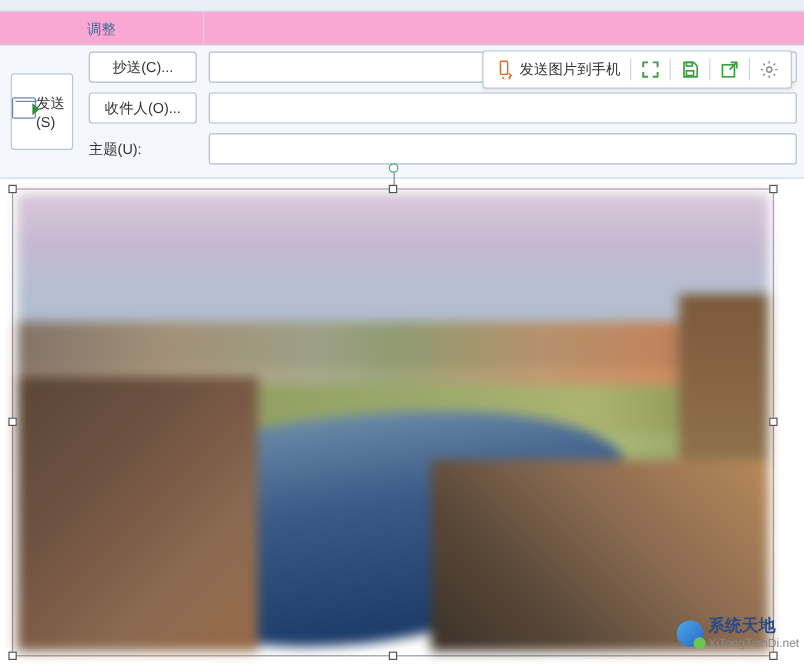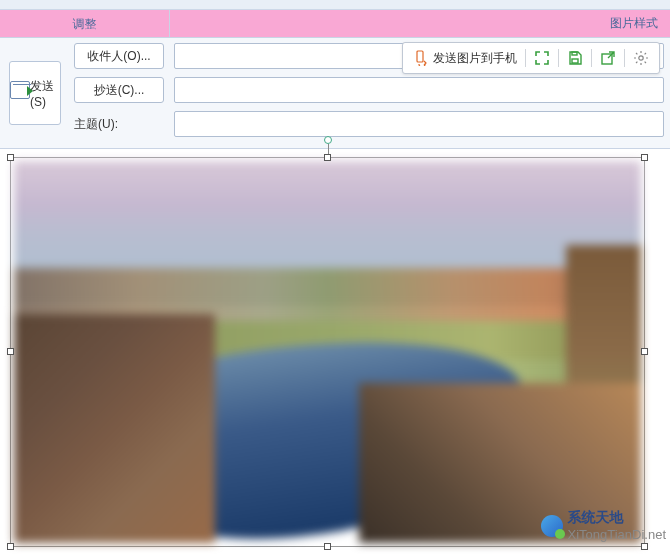--- a/index.html
+++ b/index.html
@@ -51,32 +51,29 @@
   
   .float-toolbar { position: absolute; right: 10px; top: 42px; height: 32px; background: #fff; border: 1px solid #c0c8d4; border-radius: 3px; display: flex; align-items: center; padding: 0 4px; box-shadow: 0 1px 3px rgba(0,0,0,0.1); z-index: 50; }
   .ft-item { display: flex; align-items: center; padding: 0 6px; height: 24px; cursor: pointer; border-radius: 2px; }
   .ft-sep { width: 1px; height: 18px; background: #d0d4da; margin: 0 2px; }
   .ico { width: 16px; height: 16px; display: inline-block; }
   
   .watermark { position: absolute; right: 4px; bottom: 18px; display: flex; align-items: center; gap: 4px; font-size: 11px; z-index: 60; }
   .wm-logo { width: 22px; height: 22px; background: linear-gradient(135deg, #4aa8e8 0%, #2a68c8 100%); border-radius: 50%; position: relative; }
   .wm-logo::after { content: ""; position: absolute; right: -2px; bottom: -2px; width: 10px; height: 10px; background: #6ac850; border-radius: 50%; }
   .wm-text1 { font-weight: bold; color: #2a4a88; font-size: 14px; }
-  .wm-text2 { color: #888; font-size: 13px; }
+  .wm-text2 { color: #888; font-size: 10px; }
 </style>
 </head>
 <body>
 
 <div class="top-area"></div>
 
 <div class="ribbon-row">
   <div class="ribbon-left">调整</div>
-  <div class="ribbon-right">
-    <span class="ribbon-right-label">图片样式</span>
-  </div>
 </div>
 
 <div class="float-toolbar">
   <div class="ft-item">
     <span class="ico">
       <svg viewBox="0 0 16 16">
           <rect x="4" y="1" width="6" height="11" rx="1" fill="none" stroke="#e06a2a" stroke-width="1.2"></rect>
           <path d="M6 14 a3 3 0 1 0 6 0" fill="none" stroke="#e06a2a" stroke-width="1.2"></path>
           <path d="M11 11 l2 2 l-2 2" fill="none" stroke="#e06a2a" stroke-width="1.2"></path>
         </svg>
@@ -123,25 +120,25 @@
 
 <div class="compose-row">
   <div class="send-col">
     <div class="send-btn">
       <span class="send-icon"></span>
       <span>发送(S)</span>
     </div>
   </div>
   <div class="fields-col">
     <div class="field-row">
-      <div class="field-btn">收件人(O)...</div>
+      <div class="field-btn">抄送(C)...</div>
       <input class="field-input" value="" style="">
     </div>
     <div class="field-row">
-      <div class="field-btn">抄送(C)...</div>
+      <div class="field-btn">收件人(O)...</div>
       <input class="field-input" value="" style="">
     </div>
     <div class="field-row">
       <div class="field-label">主题(U):</div>
       <input class="field-input" value="" style="">
     </div>
   </div>
 </div>
 
 <div class="canvas-area">

